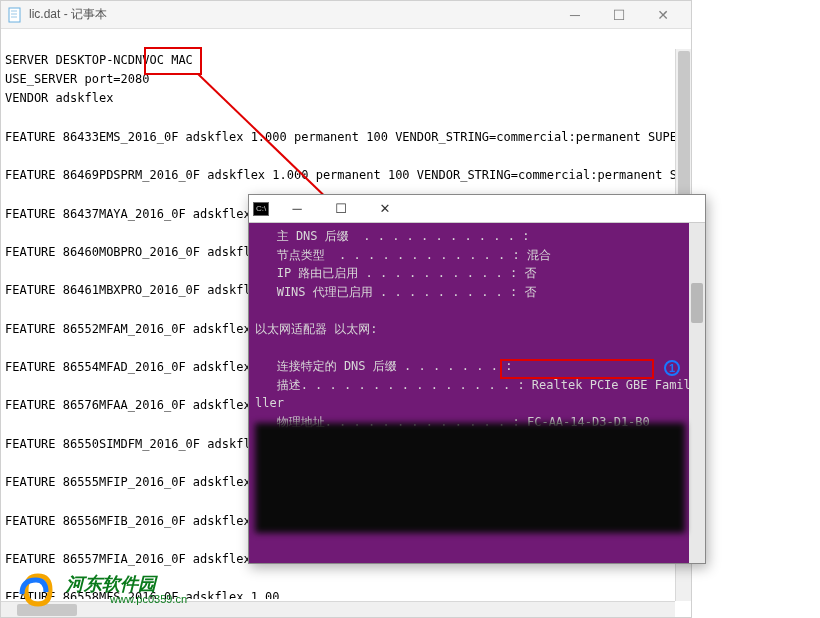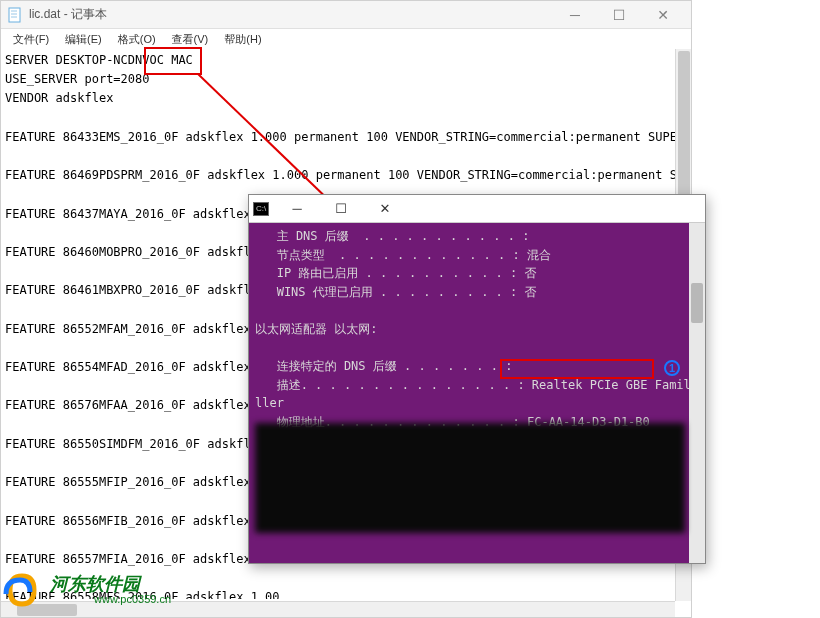--- a/index.html
+++ b/index.html
@@ -87,21 +87,21 @@
 }
 .marker-1 {
   position: absolute;
   width: 16px; height: 16px; border: 2px solid #1878ff; border-radius: 50%;
   color: #1878ff; font-size: 11px; font-weight: bold;
   display: flex; align-items: center; justify-content: center;
   background: transparent;
 }
 
 .watermark {
-  position: absolute; left: 0; bottom: 6px;
+  position: absolute; left: 16px; bottom: 6px;
   display: flex; align-items: center; gap: 6px;
   pointer-events: none;
 }
 .watermark .logo-knot {
   width: 44px; height: 44px;
 }
 .watermark .logo-text { display: flex; flex-direction: column; }
 .watermark .cn { font-size: 18px; font-weight: bold; font-style: italic; color: #0a7a1b; line-height:1;}
 .watermark .url { font-size: 11px; color: #0a7a1b; margin-left: 44px; }
 </style>
@@ -116,27 +116,20 @@
         <line x1="4" y1="7" x2="10" y2="7" stroke="#9bc8e8"></line>
         <line x1="4" y1="10" x2="10" y2="10" stroke="#9bc8e8"></line>
       </svg>
     <span class="title">lic.dat - 记事本</span>
     <div class="win-controls">
       <div class="win-btn">─</div>
       <div class="win-btn">☐</div>
       <div class="win-btn close">✕</div>
     </div>
   </div>
-  <div class="menubar">
-    <span class="menu-item">文件(F)</span>
-    <span class="menu-item">编辑(E)</span>
-    <span class="menu-item">格式(O)</span>
-    <span class="menu-item">查看(V)</span>
-    <span class="menu-item">帮助(H)</span>
-  </div>
   <div class="content" id="np-content">SERVER DESKTOP-NCDNVOC MAC
 USE_SERVER port=2080
 VENDOR adskflex
 
 FEATURE 86433EMS_2016_0F adskflex 1.000 permanent 100 VENDOR_STRING=commercial:permanent SUPERSEDE DUP_GROUP=UH ISSUED=01-
 
 FEATURE 86469PDSPRM_2016_0F adskflex 1.000 permanent 100 VENDOR_STRING=commercial:permanent SUPERSEDE DUP_GROUP=UH ISSUED=
 
 FEATURE 86437MAYA_2016_0F adskflex 1.000 permanent 100 VENDOR_STRING=commercial:permanent SUPERSEDE DUP_GROUP=UH ISSUED=01
 

